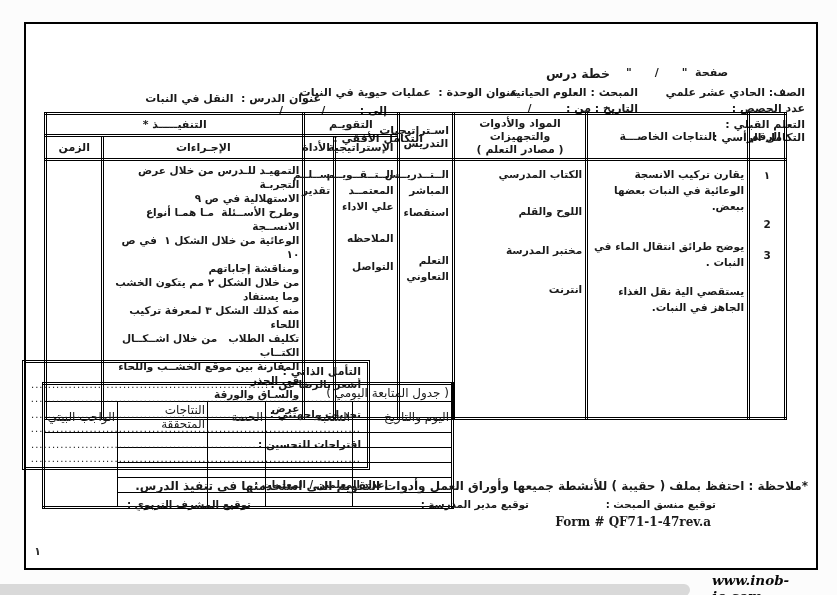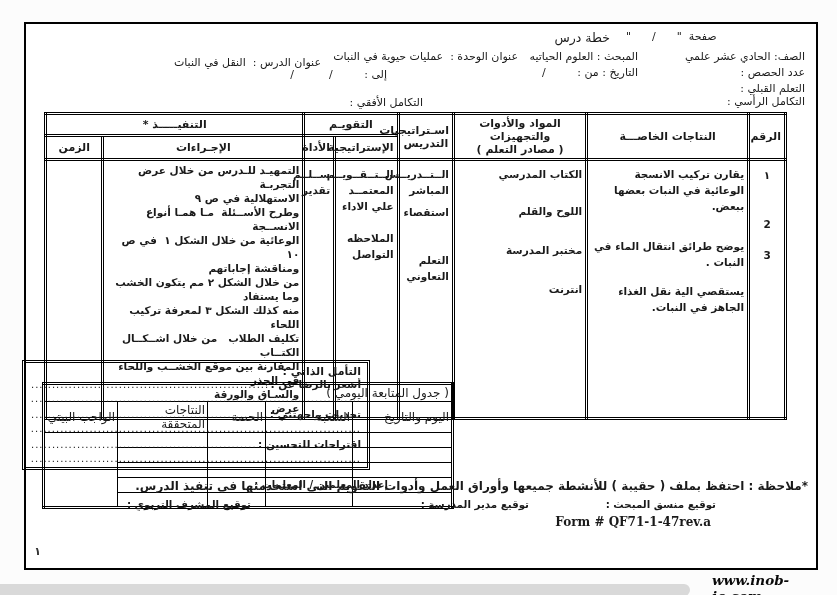--- a/index.html
+++ b/index.html
@@ -7,21 +7,21 @@
     width:837px;height:595px;overflow:hidden;position:relative;
     background:#fcfcfc;
     font-family:"DejaVu Sans","Liberation Sans",sans-serif;
     color:#1a1a1a;
   }
   .page{
     position:absolute;left:24px;top:22px;width:794px;height:548px;
     background:#fff;border:2px solid #000;box-sizing:border-box;
     direction:rtl;
   }
-  .hfield{position:absolute;font-weight:normal;font-size:11px;white-space:pre;}
+  .hfield{position:absolute;font-weight:bold;font-size:11px;white-space:pre;margin-top:36px;}
   
   table.main{
     position:absolute;right:29px;top:88px;width:743px;
     border-collapse:collapse;table-layout:fixed;direction:rtl;
   }
   table.main th,table.main td{
     border:3px double #000;padding:2px 3px;vertical-align:top;
     font-size:10.5px;font-weight:bold;box-sizing:border-box;
   }
   table.main th{text-align:center;vertical-align:middle;font-size:11px;line-height:13px;}
@@ -140,21 +140,21 @@
           <div class="item" style="margin-top:23px">انترنت</div>
         </td>
         <td>
           <div class="item" style="margin-top:3px">الــتــدريــس المباشر</div>
           <div class="item" style="margin-top:6px">استقصاء</div>
           <div class="item" style="margin-top:32px">التعلم التعاوني</div>
         </td>
         <td>
           <div class="item" style="margin-top:3px">الــتــقــويــم المعتمــد علي الاداء</div>
           <div class="item" style="margin-top:16px">الملاحظه</div>
-          <div class="item" style="">التواصل</div>
+          <div class="item" style="margin-top:12px">التواصل</div>
         </td>
         <td>
           <div class="item" style="margin-top:3px">ســلــم تقدير</div>
         </td>
         <td class="cell-proc">
           <div class="proc-line">التمهيـد للـدرس من خلال عرض التجربـة</div>
           <div class="proc-line">الاستهلالية في ص ٩</div>
           <div class="proc-line">وطرح الأســئلة  مـا همـا أنواع الانســجة</div>
           <div class="proc-line">الوعائية من خلال الشكل ١  في ص ١٠</div>
           <div class="proc-line">ومناقشة إجاباتهم</div>

